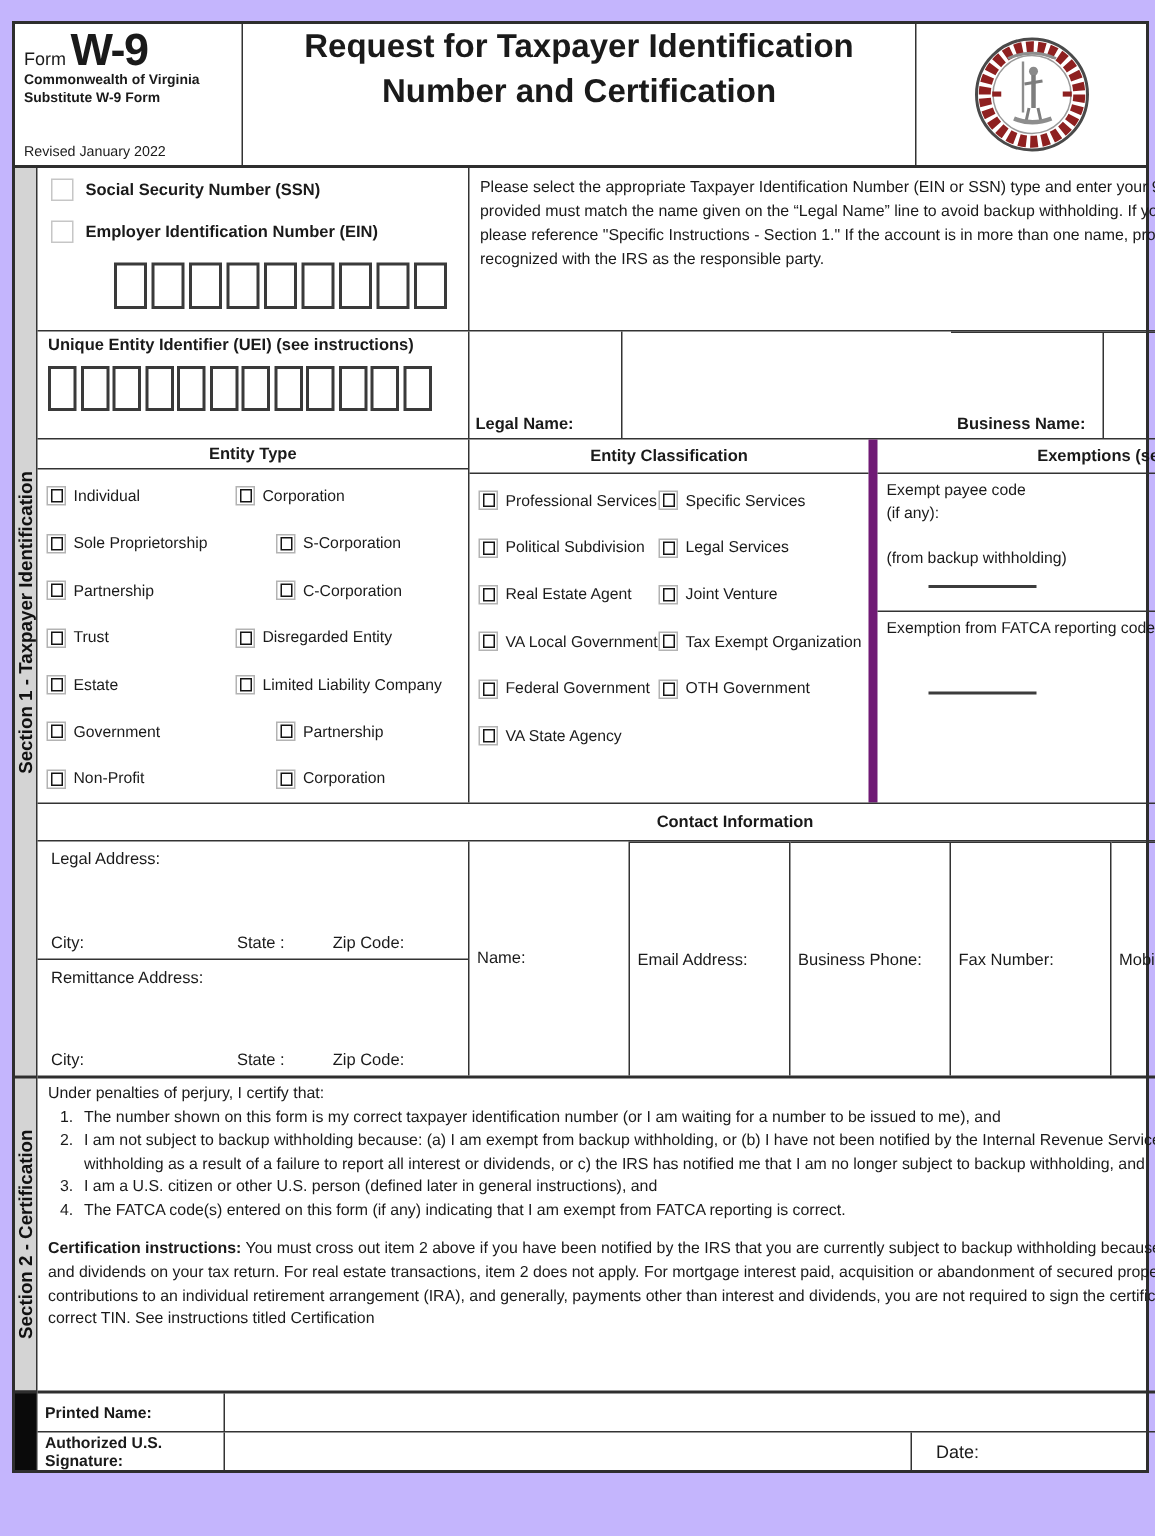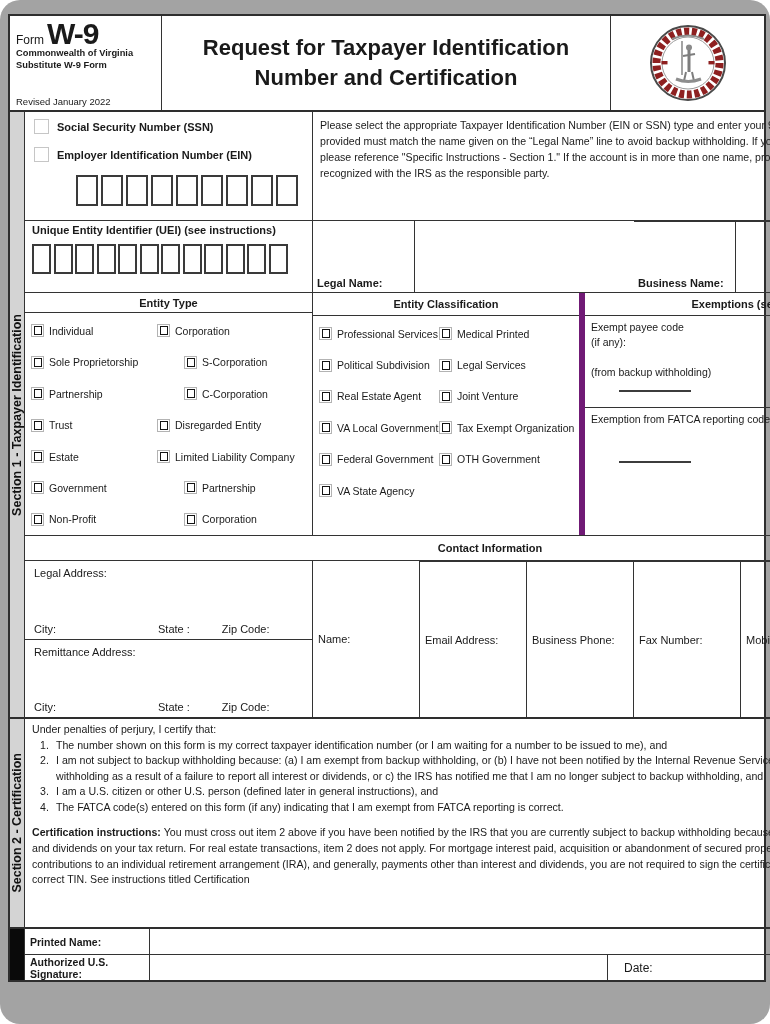--- a/index.html
+++ b/index.html
@@ -1,27 +1,27 @@
 <!DOCTYPE html>
 <html><head>
 <meta charset="utf-8">
 <style>
   * { margin:0; padding:0; box-sizing:border-box; }
   html,body { width:770px; height:1024px; background:#ffffff; font-family:"Liberation Sans", sans-serif; color:#1a1a1a; }
-  .page { position:relative; width:770px; height:1024px; background:#a3a3a3; overflow:hidden;border-radius:20px; }
+  .page { position:relative; width:770px; height:1024px; background:#c4b5fd; overflow:hidden; }
   .form-container { position:absolute; left:8px; top:14px; width:758px; border:2px solid #2e2e2e; background:#fff; }
 
   
   .header { display:flex; height:96px; border-bottom:2px solid #2e2e2e; }
   .hdr-left { width:152px; border-right:1.5px solid #333; padding:4px 6px 3px 6px; display:flex; flex-direction:column; }
   .form-word { font-size:12px; }
   .form-number { font-size:30px; font-weight:700; letter-spacing:-1px; line-height:0.9; margin-left:3px; }
   .hdr-sub { font-weight:700; font-size:9.3px; line-height:1.25; }
   .hdr-rev { font-size:9.5px; margin-top:auto; }
-  .hdr-title { flex:1; border-right:1.5px solid #333; display:flex; flex-direction:column; align-items:center; justify-content:center; font-weight:700; font-size:22px; line-height:1.35; text-align:center; }
+  .hdr-title { flex:1; border-right:1.5px solid #333; display:flex; flex-direction:column; align-items:center; font-weight:700; font-size:22px; line-height:1.35; text-align:center; }
   .hdr-seal { width:153px; display:flex; align-items:center; justify-content:center; }
 
   
   .form-body { display:flex; }
   .side-col { width:27px; border-right:1.5px solid #333; display:flex; flex-direction:column; }
   .side-sec { background:#d4d4d4; display:flex; align-items:center; justify-content:center; }
   .side-sec1 { height:605px; }
   .side-sec2 { height:210px; border-top:2px solid #2e2e2e; }
   .side-black { flex:1; background:#0a0a0a; border-top:2px solid #2e2e2e; }
   .vlabel { writing-mode:vertical-rl; transform:rotate(180deg); font-weight:700; font-size:12.5px; white-space:nowrap; color:#111; }
@@ -303,21 +303,21 @@
                     <span>Federal Government</span>
                   </div>
                 <div class="cb-item">
                     <span class="cb"></span>
                     <span>VA State Agency</span>
                   </div>
               </div>
               <div class="opt-sub2">
                 <div class="cb-item">
                     <span class="cb"></span>
-                    <span>Medical Printed</span>
+                    <span>Specific Services</span>
                   </div>
                 <div class="cb-item">
                     <span class="cb"></span>
                     <span>Legal Services</span>
                   </div>
                 <div class="cb-item">
                     <span class="cb"></span>
                     <span>Joint Venture</span>
                   </div>
                 <div class="cb-item">

